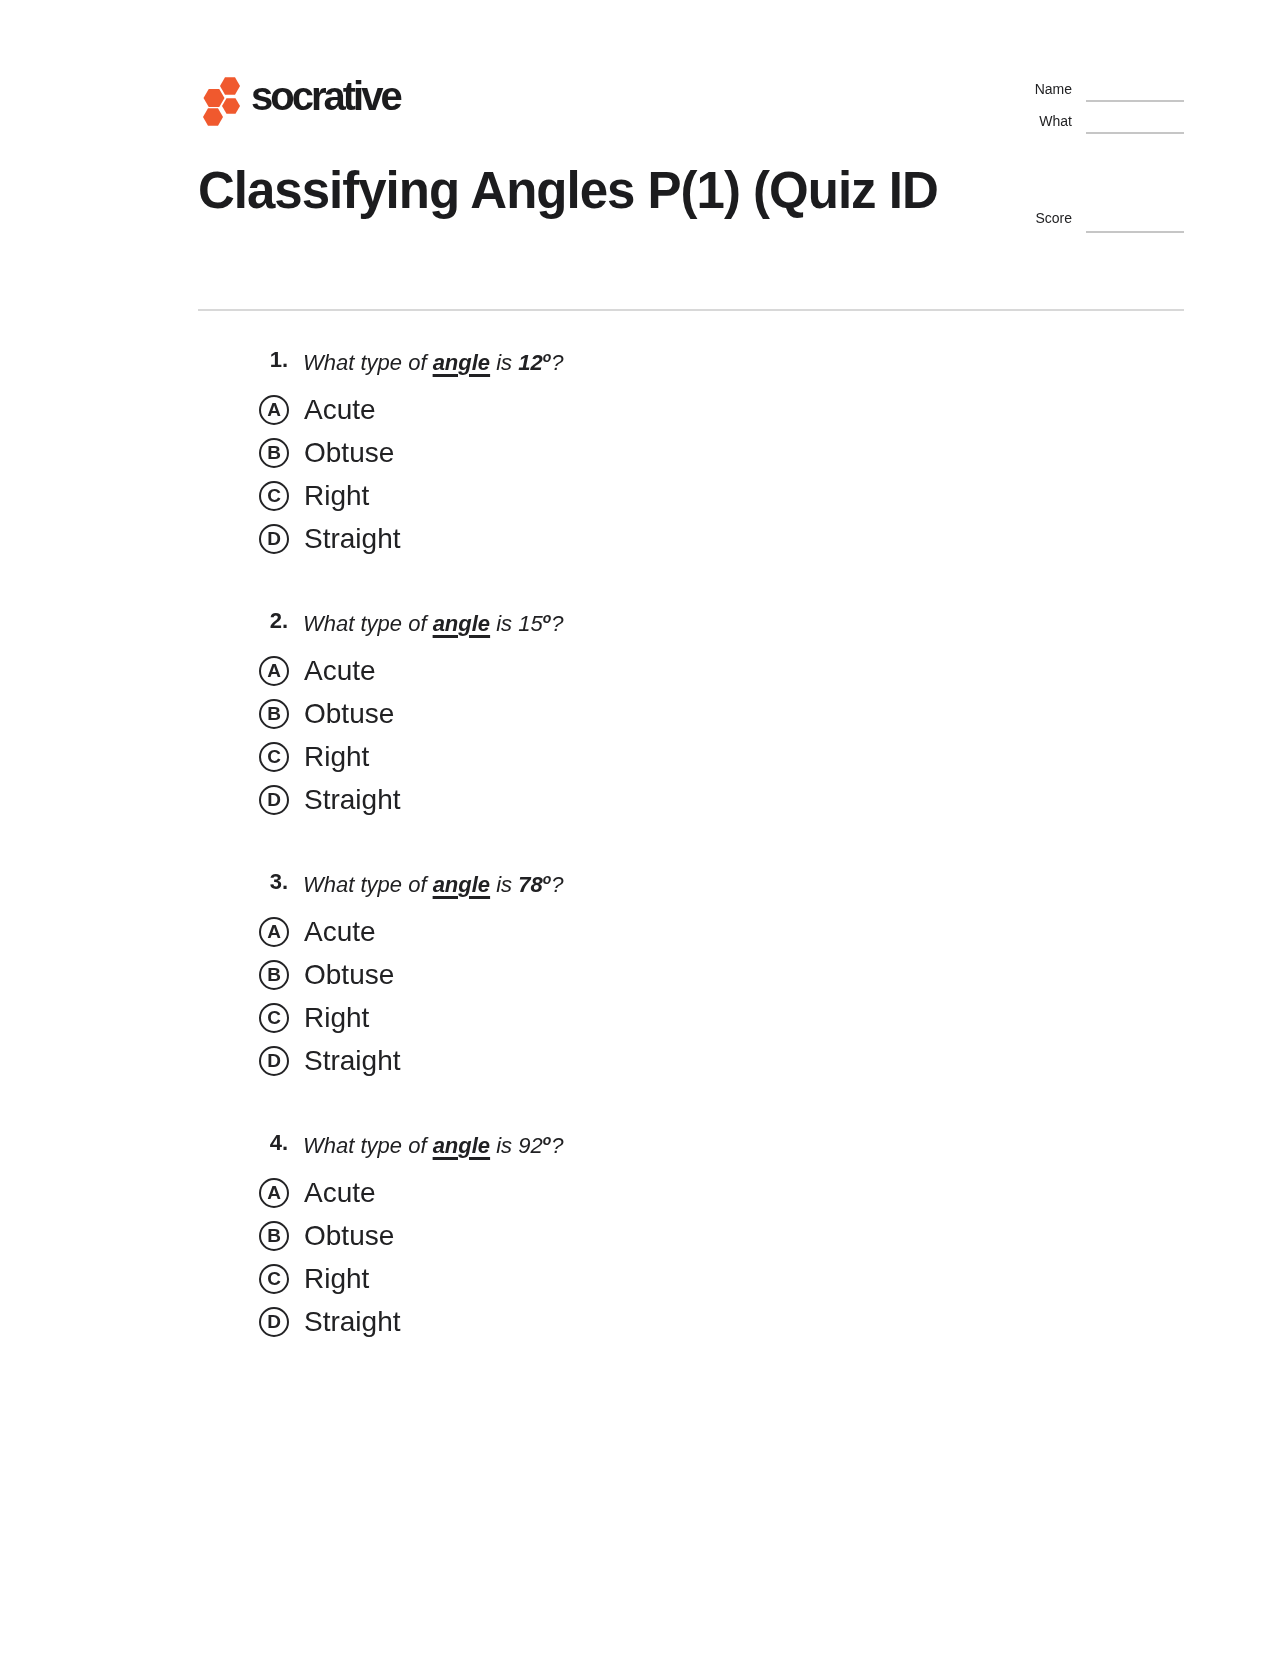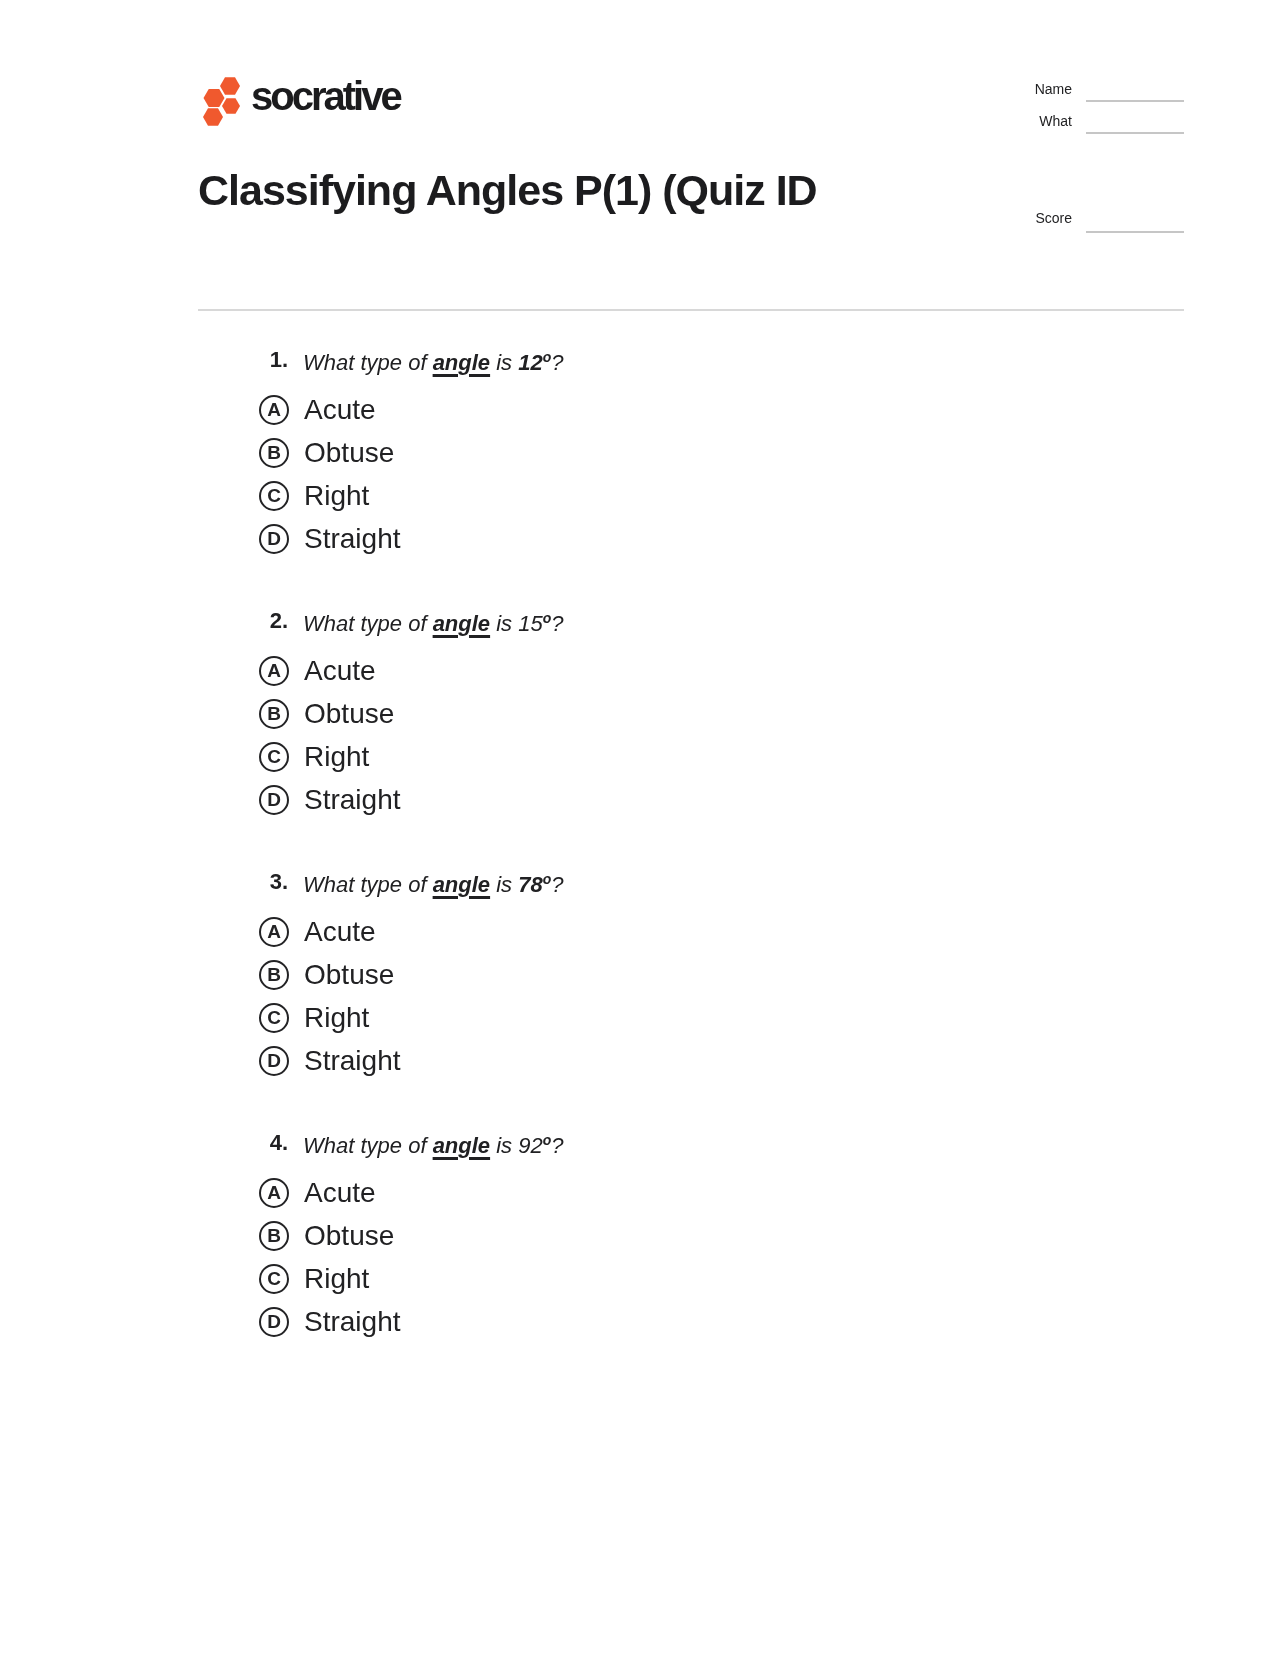--- a/index.html
+++ b/index.html
@@ -36,21 +36,21 @@
     position: absolute; left: 995px; width: 166px; height: 0;
     border-top: 2px solid var(--line-gray, #c6c6c6);
   }
   .field-line.name  { top: 100px; }
   .field-line.date  { top: 132px; }
   .field-line.score { top: 231px; }
 
   
   .title {
     position: absolute; left: 107px; top: 164px;
-    font-size: 43px; font-weight: 700; letter-spacing: -1px;
+    font-size: 51px; font-weight: 700; letter-spacing: -1px;
     line-height: 53px; color: #1c1c1e;
   }
   .title .line { display: block; white-space: nowrap; }
 
   .divider {
     position: absolute; left: 107px; top: 309px; width: 1057px; height: 0;
     border-top: 2px solid var(--divider-gray, #d8d8d8);
   }
 
   

